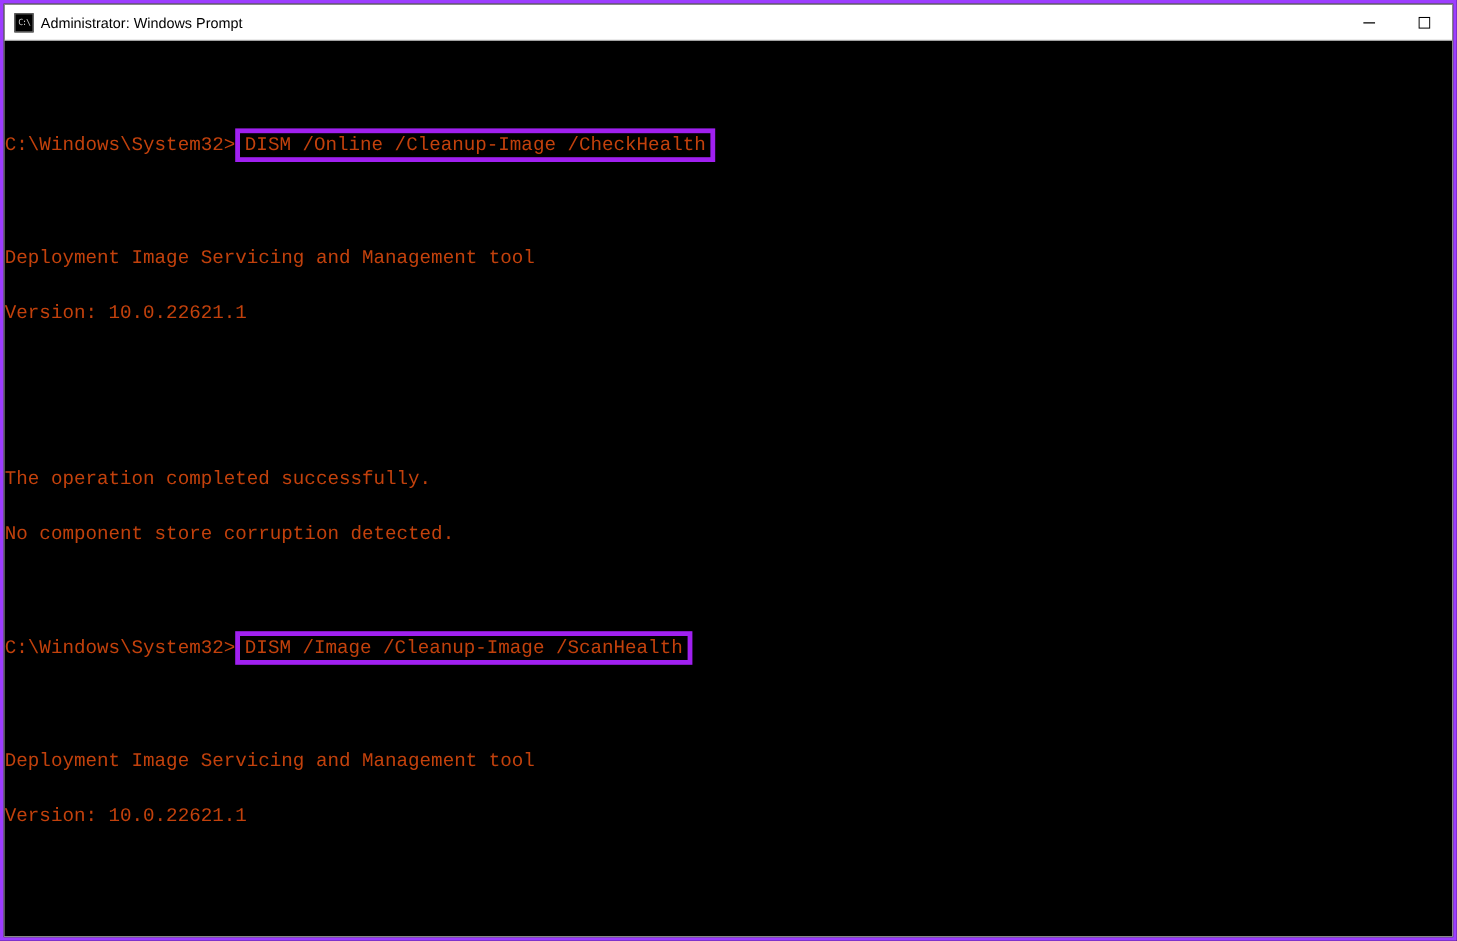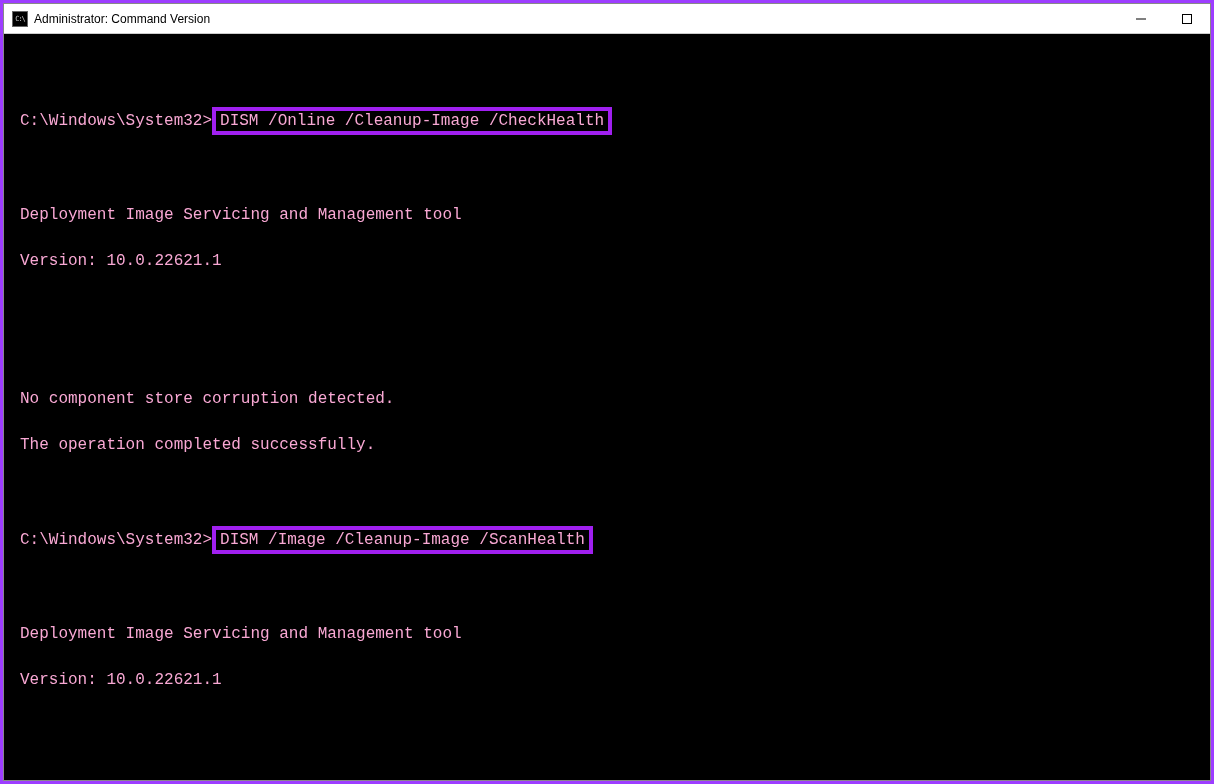--- a/index.html
+++ b/index.html
@@ -52,42 +52,42 @@
       height: 100%;
       display: flex;
       align-items: center;
       justify-content: center;
       font-family: 'Segoe UI', sans-serif;
     }
     .titlebar-btn svg { display: block; }
     .terminal {
       flex: 1;
       background: #000;
-      padding: 4px 16px;
-      color: #f9a8d4;
+      padding: 4px 0;
+      color: #c2410c;
       font-size: 16px;
       line-height: 23px;
       white-space: pre;
       overflow: hidden;
     }
     .line { display: block; }
     .highlight-box {
       border: 4px solid #a020f0;
       padding: 0 4px;
       display: inline-block;
       line-height: 20px;
     }
   </style>
 </head>
 <body>
 
 <div class="window">
   <div class="titlebar">
     <div class="titlebar-icon">C:\</div>
-    <div class="titlebar-text">Administrator: Command Version</div>
+    <div class="titlebar-text">Administrator: Windows Prompt</div>
     <div class="titlebar-controls">
       <div class="titlebar-btn">
         <svg width="10" height="10">
             <line x1="0" y1="5" x2="10" y2="5" stroke="#000" stroke-width="1"></line>
           </svg>
       </div>
       <div class="titlebar-btn">
         <svg width="10" height="10">
             <rect x="0.5" y="0.5" width="9" height="9" fill="none" stroke="#000" stroke-width="1"></rect>
           </svg>
@@ -96,22 +96,22 @@
   </div>
 
   <div class="terminal">
 <span class="line"> </span>
 <span class="line"><span>C:\Windows\System32&gt;</span><span class="highlight-box">DISM /Online /Cleanup-Image /CheckHealth</span></span>
 <span class="line"> </span>
 <span class="line">Deployment Image Servicing and Management tool</span>
 <span class="line">Version: 10.0.22621.1</span>
 <span class="line"> </span>
 <span class="line"> </span>
+<span class="line">The operation completed successfully.</span>
 <span class="line">No component store corruption detected.</span>
-<span class="line">The operation completed successfully.</span>
 <span class="line"> </span>
 <span class="line"><span>C:\Windows\System32&gt;</span><span class="highlight-box">DISM /Image /Cleanup-Image /ScanHealth</span></span>
 <span class="line"> </span>
 <span class="line">Deployment Image Servicing and Management tool</span>
 <span class="line">Version: 10.0.22621.1</span>
 <span class="line"> </span>
 
 
 
 

